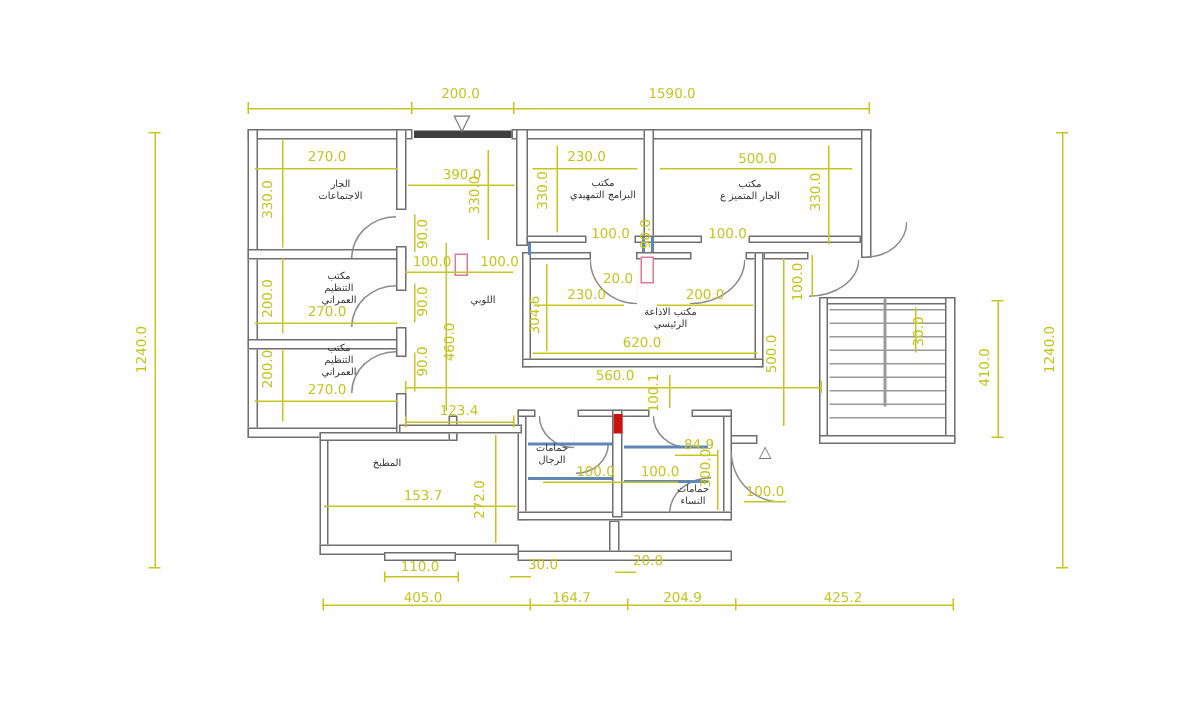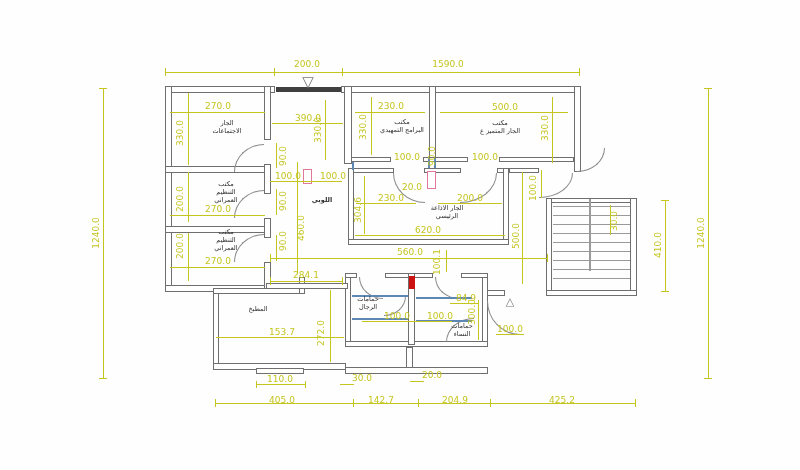--- a/index.html
+++ b/index.html
@@ -197,54 +197,54 @@
       <span class="dim rot" style="left: 358px; top: 210px;">304.6</span>
       <span class="dim" style="left: 428px; top: 230px;">620.0</span>
       <span class="dim rot" style="left: 516px; top: 236px;">500.0</span>
       <span class="dim rot" style="left: 180px; top: 199px;">200.0</span>
       <span class="dim" style="left: 218px; top: 209px;">270.0</span>
       <span class="dim rot" style="left: 180px; top: 246px;">200.0</span>
       <span class="dim" style="left: 218px; top: 261px;">270.0</span>
       <span class="dim rot" style="left: 283px; top: 201px;">90.0</span>
       <span class="dim rot" style="left: 283px; top: 241px;">90.0</span>
       <span class="dim rot" style="left: 301px; top: 228px;">460.0</span>
-      <span class="dim" style="left: 306px; top: 275px;">284.1</span>
+      <span class="dim" style="left: 306px; top: 275px;">123.4</span>
       <span class="dim" style="left: 410px; top: 252px;">560.0</span>
       <span class="dim rot" style="left: 437px; top: 262px;">100.1</span>
       <span class="dim rot" style="left: 614px; top: 221px;">30.0</span>
       <span class="dim" style="left: 397px; top: 316px;">100.0</span>
       <span class="dim" style="left: 440px; top: 316px;">100.0</span>
       <span class="dim" style="left: 466px; top: 298px;">84.9</span>
       <span class="dim rot" style="left: 472px; top: 312px;">300.0</span>
       <span class="dim" style="left: 510px; top: 329px;">100.0</span>
       <span class="dim" style="left: 282px; top: 332px;">153.7</span>
       <span class="dim rot" style="left: 321px; top: 333px;">272.0</span>
       <span class="dim" style="left: 280px; top: 379px;">110.0</span>
       <span class="dim" style="left: 362px; top: 378px;">30.0</span>
       <span class="dim" style="left: 432px; top: 375px;">20.0</span>
       <span class="dim" style="left: 282px; top: 400px; text-align: right;">405.0</span>
-      <span class="dim" style="left: 381px; top: 400px;">142.7</span>
+      <span class="dim" style="left: 381px; top: 400px;">164.7</span>
       <span class="dim" style="left: 455px; top: 400px;">204.9</span>
       <span class="dim" style="left: 562px; top: 400px;">425.2</span>
     </div>
   <div id="rooms-layer">
       <span class="room" style="left: 227px; top: 127px;">الجار
 الاجتماعات</span>
       <span class="room" style="left: 402px; top: 126px;">مكتب
 البرامج التمهيدي</span>
       <span class="room" style="left: 500px; top: 127px;">مكتب
 الجار المتميز ع</span>
       <span class="room" style="left: 226px; top: 192px;">مكتب
 التنظيم
 العمراني</span>
       <span class="room" style="left: 226px; top: 240px;">مكتب
 التنظيم
 العمراني</span>
-      <span class="room" style="left: 322px; top: 200px; font-weight: bold;">اللوبي</span>
-      <span class="room" style="left: 447px; top: 212px;">الجار الاذاعة
+      <span class="room" style="left: 322px; top: 200px;">اللوبي</span>
+      <span class="room" style="left: 447px; top: 212px;">مكتب الاذاعة
 الرئيسي</span>
       <span class="room" style="left: 368px; top: 303px;">حمامات
 الرجال</span>
       <span class="room" style="left: 462px; top: 330px;">حمامات
 النساء</span>
       <span class="room" style="left: 258px; top: 309px;">المطبخ</span>
     </div>
   <div id="markers-layer">
       <span class="marker" style="left: 308px; top: 82px; font-size: 15px;">▽</span>
       <span class="marker" style="left: 510px; top: 301px; font-size: 11px;">△</span>

